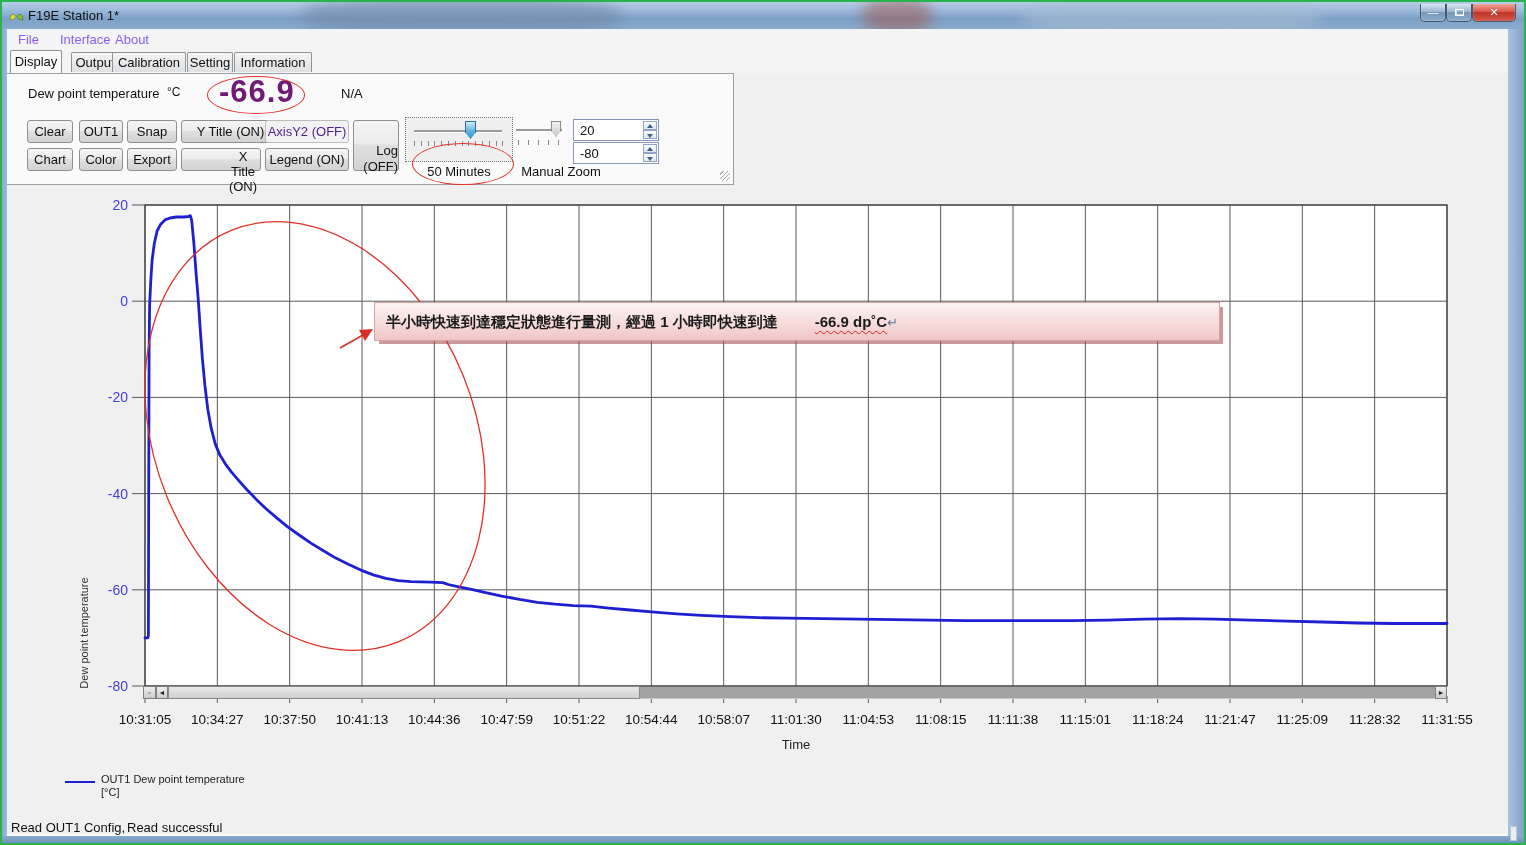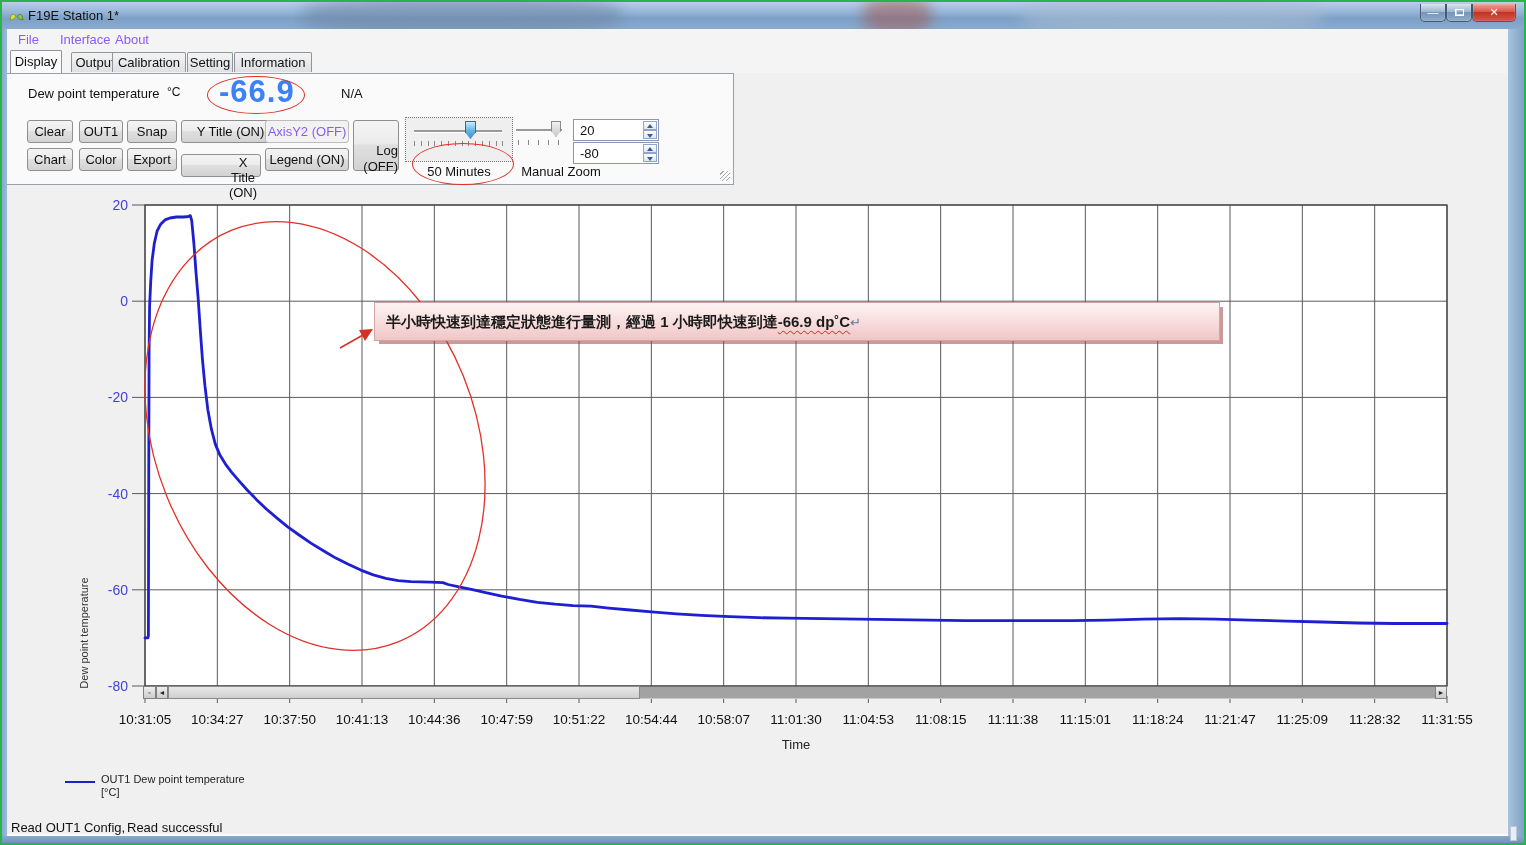--- a/index.html
+++ b/index.html
@@ -33,28 +33,28 @@
   .menu-item{position:absolute;top:3px;}
   #tabstrip{left:7px;top:49px;width:1501px;height:24px;background:#f4f4f4;}
   .tab{position:absolute;top:3px;height:20px;border:1px solid #8f939b;border-bottom:none;border-radius:2px 2px 0 0;
        background:linear-gradient(#f4f4f4,#dfe0e2);font-size:13px;text-align:center;line-height:19px;color:#111;}
   .tab.sel{top:1px;height:23px;background:#fafafa;z-index:3;line-height:21px;}
 
   
   #panel{left:7px;top:73px;width:727px;height:112px;background:#fafafa;border:1px solid #9aa0a8;border-left:none;z-index:2;}
   #readout-label{left:21px;top:12px;font-size:13px;color:#111;}
   #readout-unit{left:160px;top:11px;font-size:12px;color:#111;}
-  #readout-value{left:212px;top:0px;font-size:31px;font-weight:bold;color:#3b82f6;letter-spacing:1px;}
+  #readout-value{left:212px;top:0px;font-size:31px;font-weight:bold;color:#701a75;letter-spacing:1px;}
   #readout-na{left:334px;top:12px;font-size:13px;color:#111;}
   .red-ellipse{border:1.6px solid #e23028;border-radius:50%;z-index:5;pointer-events:none;}
   .btn{position:absolute;height:23px;border:1px solid #8e9090;border-radius:3px;font-size:13px;color:#111;
        background:linear-gradient(#f4f4f4,#ececec 45%,#dfdfdf 50%,#d2d2d2);text-align:center;
        font-family:"Liberation Sans","DejaVu Sans",sans-serif;padding:0;}
   .btn.tall{height:51px;line-height:16px;padding-top:22px;text-align:right;}
-  .btn.disabled{color:#8b5cf6;border-color:#bcbcbc;background:#f2f2f2;}
+  .btn.disabled{color:#4c1d95;border-color:#bcbcbc;background:#f2f2f2;}
   #focusbox{left:398px;top:43px;width:108px;height:45px;border:1px dotted #777;background:#efefef;}
   .slider-track{position:absolute;height:3px;background:#9a9a9a;border-bottom:1px solid #fff;}
   .slider-thumb-blue{position:absolute;width:11px;height:18px;
       background:linear-gradient(#cfeafd,#62b4e4 55%,#3d95cf);border:1px solid #2a6da5;
       clip-path:polygon(0 0,100% 0,100% 62%,50% 100%,0 62%);}
   .slider-thumb-gray{position:absolute;width:10px;height:16px;
       background:linear-gradient(#f2f2f2,#c9c9c9);border:1px solid #8a8a8a;
       clip-path:polygon(0 0,100% 0,100% 62%,50% 100%,0 62%);}
   .ticks{position:absolute;height:5px;background:repeating-linear-gradient(90deg,#888 0 1px,transparent 1px 6.8px);}
   .slider-label{position:absolute;font-size:13px;color:#111;text-align:center;}
@@ -68,21 +68,21 @@
      background:repeating-linear-gradient(135deg,transparent 0 2px,#aaa 2px 3px);}
 
   
   #chart{left:0;top:190px;width:1526px;height:570px;}
   #chart svg{position:absolute;left:0;top:0;}
   #ylabel-rot{left:-66px;top:437px;width:300px;text-align:center;font-size:11px;color:#333;transform:rotate(-90deg);}
   #callout{left:374px;top:112px;width:846px;height:39px;z-index:4;
      background:linear-gradient(#fdf3f3,#f6d9d9 60%,#f0c6c6);border:1px solid #d4a3a3;
      box-shadow:4px 4px 0 -1px rgba(160,70,70,.55);font-size:15px;font-weight:bold;color:#1a1a1a;
      line-height:37px;padding-left:11px;white-space:nowrap;}
-  #callout .wavy{text-decoration:underline wavy #e02020;text-decoration-thickness:1px;text-underline-offset:3px;}
+  #callout .wavy{text-decoration:underline wavy #e02020;text-decoration-thickness:1px;text-underline-offset:3px;margin-left:37px;}
   #callout .ret{color:#5a7a9a;font-weight:normal;font-size:13px;}
 
   
   .sb{top:496px;height:13px;position:absolute;}
   .sb-btn{background:linear-gradient(#eee,#ccc);border:1px solid #808080;font-size:7px;line-height:11px;text-align:center;color:#222;}
   #sb-thumb{left:168px;width:472px;background:linear-gradient(#e8e8e8,#cfcfcf);border:1px solid #8a8a8a;}
   #sb-track{left:640px;width:795px;background:#a2a2a2;border-top:1px solid #6e6e6e;border-bottom:1px solid #c8c8c8;}
 
   
   #legend-line{left:65px;top:781px;width:30px;height:0;border-top:2px solid #1f1fd2;}
@@ -136,21 +136,21 @@
     <div class="abs" id="readout-na">N/A</div>
 
     <button class="btn" style="left:20px;top:46px;width:46px;">Clear</button>
     <button class="btn" style="left:72px;top:46px;width:44px;">OUT1</button>
     <button class="btn" style="left:120px;top:46px;width:50px;">Snap</button>
     <button class="btn" style="left:174px;top:46px;width:99px;">Y Title (ON)</button>
     <button class="btn disabled" style="left:258px;top:46px;width:84px;">AxisY2 (OFF)</button>
     <button class="btn" style="left:20px;top:74px;width:46px;">Chart</button>
     <button class="btn" style="left:72px;top:74px;width:44px;">Color</button>
     <button class="btn" style="left:120px;top:74px;width:50px;">Export</button>
-    <button class="btn" style="left:174px;top:80px;width:80px;padding-left:44px;">X Title (ON)</button>
+    <button class="btn" style="left:174px;top:74px;width:80px;padding-left:44px;">X Title (ON)</button>
     <button class="btn" style="left:258px;top:74px;width:84px;">Legend (ON)</button>
     <button class="btn tall" style="left:346px;top:46px;width:46px;white-space:pre-line;">Log (OFF)</button>
 
     <div class="abs" id="focusbox">
       <div class="slider-track" style="left:8px;top:12px;width:88px;"></div>
       <div class="slider-thumb-blue" style="left:59px;top:3px;"></div>
       <div class="ticks" style="left:8px;top:23px;width:90px;"></div>
     </div>
     <div class="slider-label" style="left:398px;top:90px;width:108px;">50 Minutes</div>
     <div class="abs red-ellipse" style="left:405px;top:69px;width:102px;height:42px;"></div>

